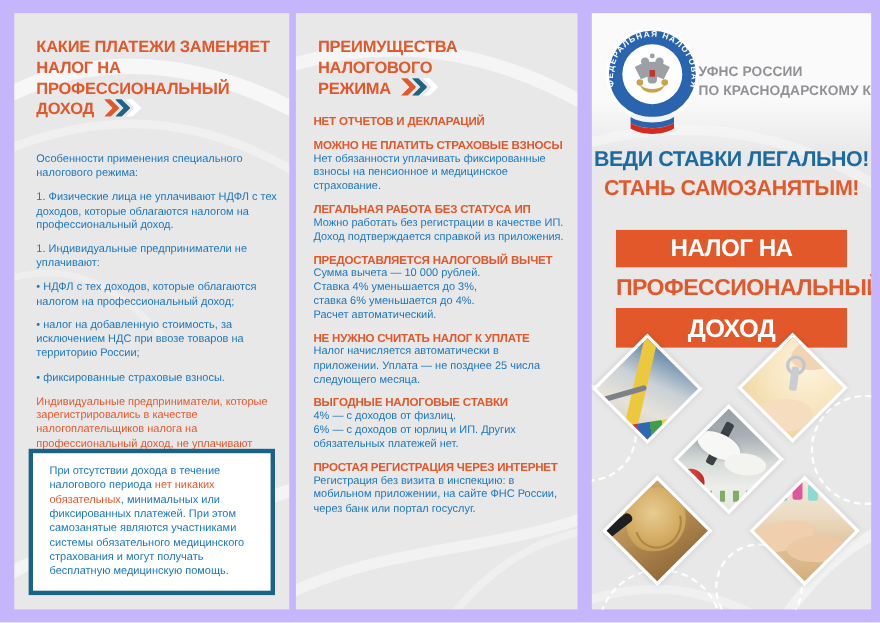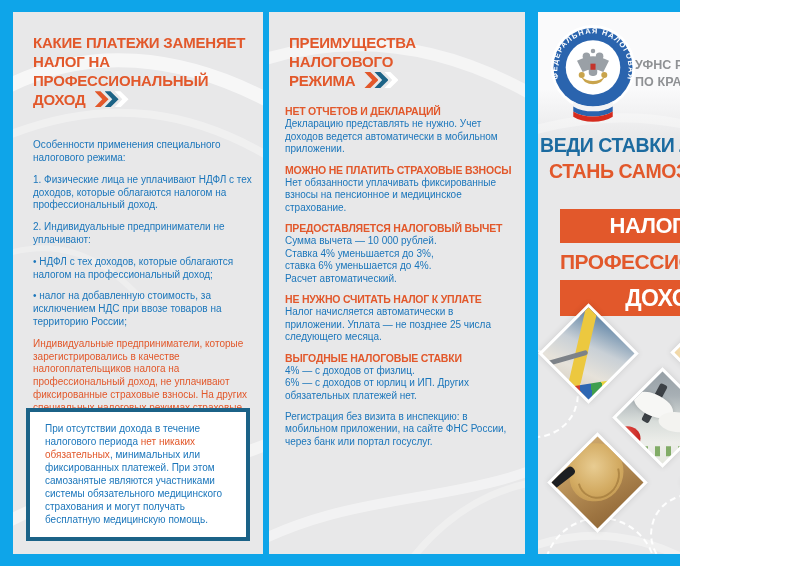--- a/index.html
+++ b/index.html
@@ -1,16 +1,16 @@
 <!DOCTYPE html>
 <html><head>
 <meta charset="utf-8">
 <style>
   html,body{margin:0;padding:0;background:#ffffff;}
-  .page{position:relative;width:680px;height:566px;background:#0ea5e9;overflow:hidden;
+  .page{position:relative;width:800px;height:566px;background:#c4b5fd;overflow:hidden;
         font-family:"Liberation Sans",sans-serif;-webkit-font-smoothing:antialiased;}
   .panel{position:absolute;top:12px;height:542px;background:#e8e8e9;overflow:hidden;}
   .panel-left{left:13px;width:250px;}
   .panel-middle{left:269px;width:256px;}
   .panel-right{left:538px;width:254px;}
   .swirls{position:absolute;left:0;top:0;width:100%;height:100%;pointer-events:none;}
 
   
   .col-title{position:relative;margin:21px 8px 0 20px;font-size:15px;font-weight:bold;
              color:#e2582b;line-height:1.27;letter-spacing:-0.2px;}
@@ -115,62 +115,67 @@
       <path d="M-60,150 C80,70 200,90 320,190" stroke="rgba(255,255,255,.35)" stroke-width="8" fill="none"></path>
       <path d="M-50,540 C60,450 180,480 300,410" stroke="rgba(255,255,255,.5)" stroke-width="12" fill="none"></path>
       <path d="M-30,250 C40,220 90,240 140,300" stroke="rgba(255,255,255,.25)" stroke-width="6" fill="none"></path>
     </svg>
     <h1 class="col-title"><span class="t">КАКИЕ ПЛАТЕЖИ ЗАМЕНЯЕТ
 НАЛОГ НА ПРОФЕССИОНАЛЬНЫЙ
 ДОХОД</span><span class="chevrons"><span class="chev chev-1"></span><span class="chev chev-2"></span><span class="chev chev-3"></span></span></h1>
     <div class="left-body">
       <p class="lp">Особенности применения специального налогового режима:</p>
       <p class="lp">1. Физические лица не уплачивают НДФЛ с тех доходов, которые облагаются налогом на профессиональный доход.</p>
-      <p class="lp">2. Индивидуальные предприниматели не уплачивают:</p>
+      <p class="lp">1. Индивидуальные предприниматели не уплачивают:</p>
       <p class="lp">• НДФЛ с тех доходов, которые облагаются налогом на профессиональный доход;</p>
       <p class="lp">• налог на добавленную стоимость, за исключением НДС при ввозе товаров на территорию России;</p>
+      <p class="lp">• фиксированные страховые взносы.</p>
       <p class="lp lp-highlight">Индивидуальные предприниматели, которые зарегистрировались в качестве налогоплательщиков налога на профессиональный доход, не уплачивают фиксированные страховые взносы. На других специальных налоговых режимах страховые взносы нужно платить даже при отсутствии дохода.</p>
     </div>
     <div class="info-box"><span>При отсутствии дохода в течение налогового периода </span><span class="info-em">нет никаких обязательных</span><span>, минимальных или фиксированных платежей. При этом самозанятые являются участниками системы обязательного медицинского страхования и могут получать бесплатную медицинскую помощь.</span></div>
   </section>
 
   <section class="panel panel-middle">
     <svg class="swirls" viewBox="0 0 256 542" preserveAspectRatio="none">
       <path d="M-40,60 C80,10 200,30 320,120" stroke="rgba(255,255,255,.55)" stroke-width="12" fill="none"></path>
       <path d="M-30,540 C90,470 210,500 320,430" stroke="rgba(255,255,255,.45)" stroke-width="10" fill="none"></path>
       <path d="M120,580 C180,480 260,460 330,470" stroke="rgba(255,255,255,.3)" stroke-width="7" fill="none"></path>
     </svg>
     <h1 class="col-title"><span class="t">ПРЕИМУЩЕСТВА НАЛОГОВОГО
 РЕЖИМА</span><span class="chevrons"><span class="chev chev-1"></span><span class="chev chev-2"></span><span class="chev chev-3"></span></span></h1>
     <div class="mid-body">
       <div class="sec">
         <div class="sec-h">НЕТ ОТЧЕТОВ И ДЕКЛАРАЦИЙ</div>
-        <div class="sec-b">Декларацию представлять не нужно. Учет доходов ведется автоматически в мобильном приложении.</div>
       </div>
       <div class="sec">
         <div class="sec-h">МОЖНО НЕ ПЛАТИТЬ СТРАХОВЫЕ ВЗНОСЫ</div>
         <div class="sec-b">Нет обязанности уплачивать фиксированные взносы на пенсионное и медицинское страхование.</div>
+      </div>
+      <div class="sec">
+        <div class="sec-h">ЛЕГАЛЬНАЯ РАБОТА БЕЗ СТАТУСА ИП</div>
+        <div class="sec-b">Можно работать без регистрации в качестве ИП. Доход подтверждается справкой из приложения.</div>
       </div>
       <div class="sec">
         <div class="sec-h">ПРЕДОСТАВЛЯЕТСЯ НАЛОГОВЫЙ ВЫЧЕТ</div>
         <div class="sec-b">Сумма вычета — 10 000 рублей.
 Ставка 4% уменьшается до 3%,
 ставка 6% уменьшается до 4%.
 Расчет автоматический.</div>
       </div>
       <div class="sec">
         <div class="sec-h">НЕ НУЖНО СЧИТАТЬ НАЛОГ К УПЛАТЕ</div>
         <div class="sec-b">Налог начисляется автоматически в приложении. Уплата — не позднее 25 числа следующего месяца.</div>
       </div>
       <div class="sec">
         <div class="sec-h">ВЫГОДНЫЕ НАЛОГОВЫЕ СТАВКИ</div>
         <div class="sec-b">4% — с доходов от физлиц.
 6% — с доходов от юрлиц и ИП. Других обязательных платежей нет.</div>
       </div>
       <div class="sec">
+        <div class="sec-h">ПРОСТАЯ РЕГИСТРАЦИЯ ЧЕРЕЗ ИНТЕРНЕТ</div>
         <div class="sec-b">Регистрация без визита в инспекцию: в мобильном приложении, на сайте ФНС России, через банк или портал госуслуг.</div>
       </div>
 
     </div>
   </section>
 
   <section class="panel panel-right">
     <svg class="swirls" viewBox="0 0 254 542" preserveAspectRatio="none">
       <path d="M-40,40 C80,-10 200,10 320,90" stroke="rgba(255,255,255,.6)" stroke-width="14" fill="none"></path>
       <path d="M-40,130 C90,80 210,110 320,200" stroke="rgba(255,255,255,.35)" stroke-width="9" fill="none"></path>

